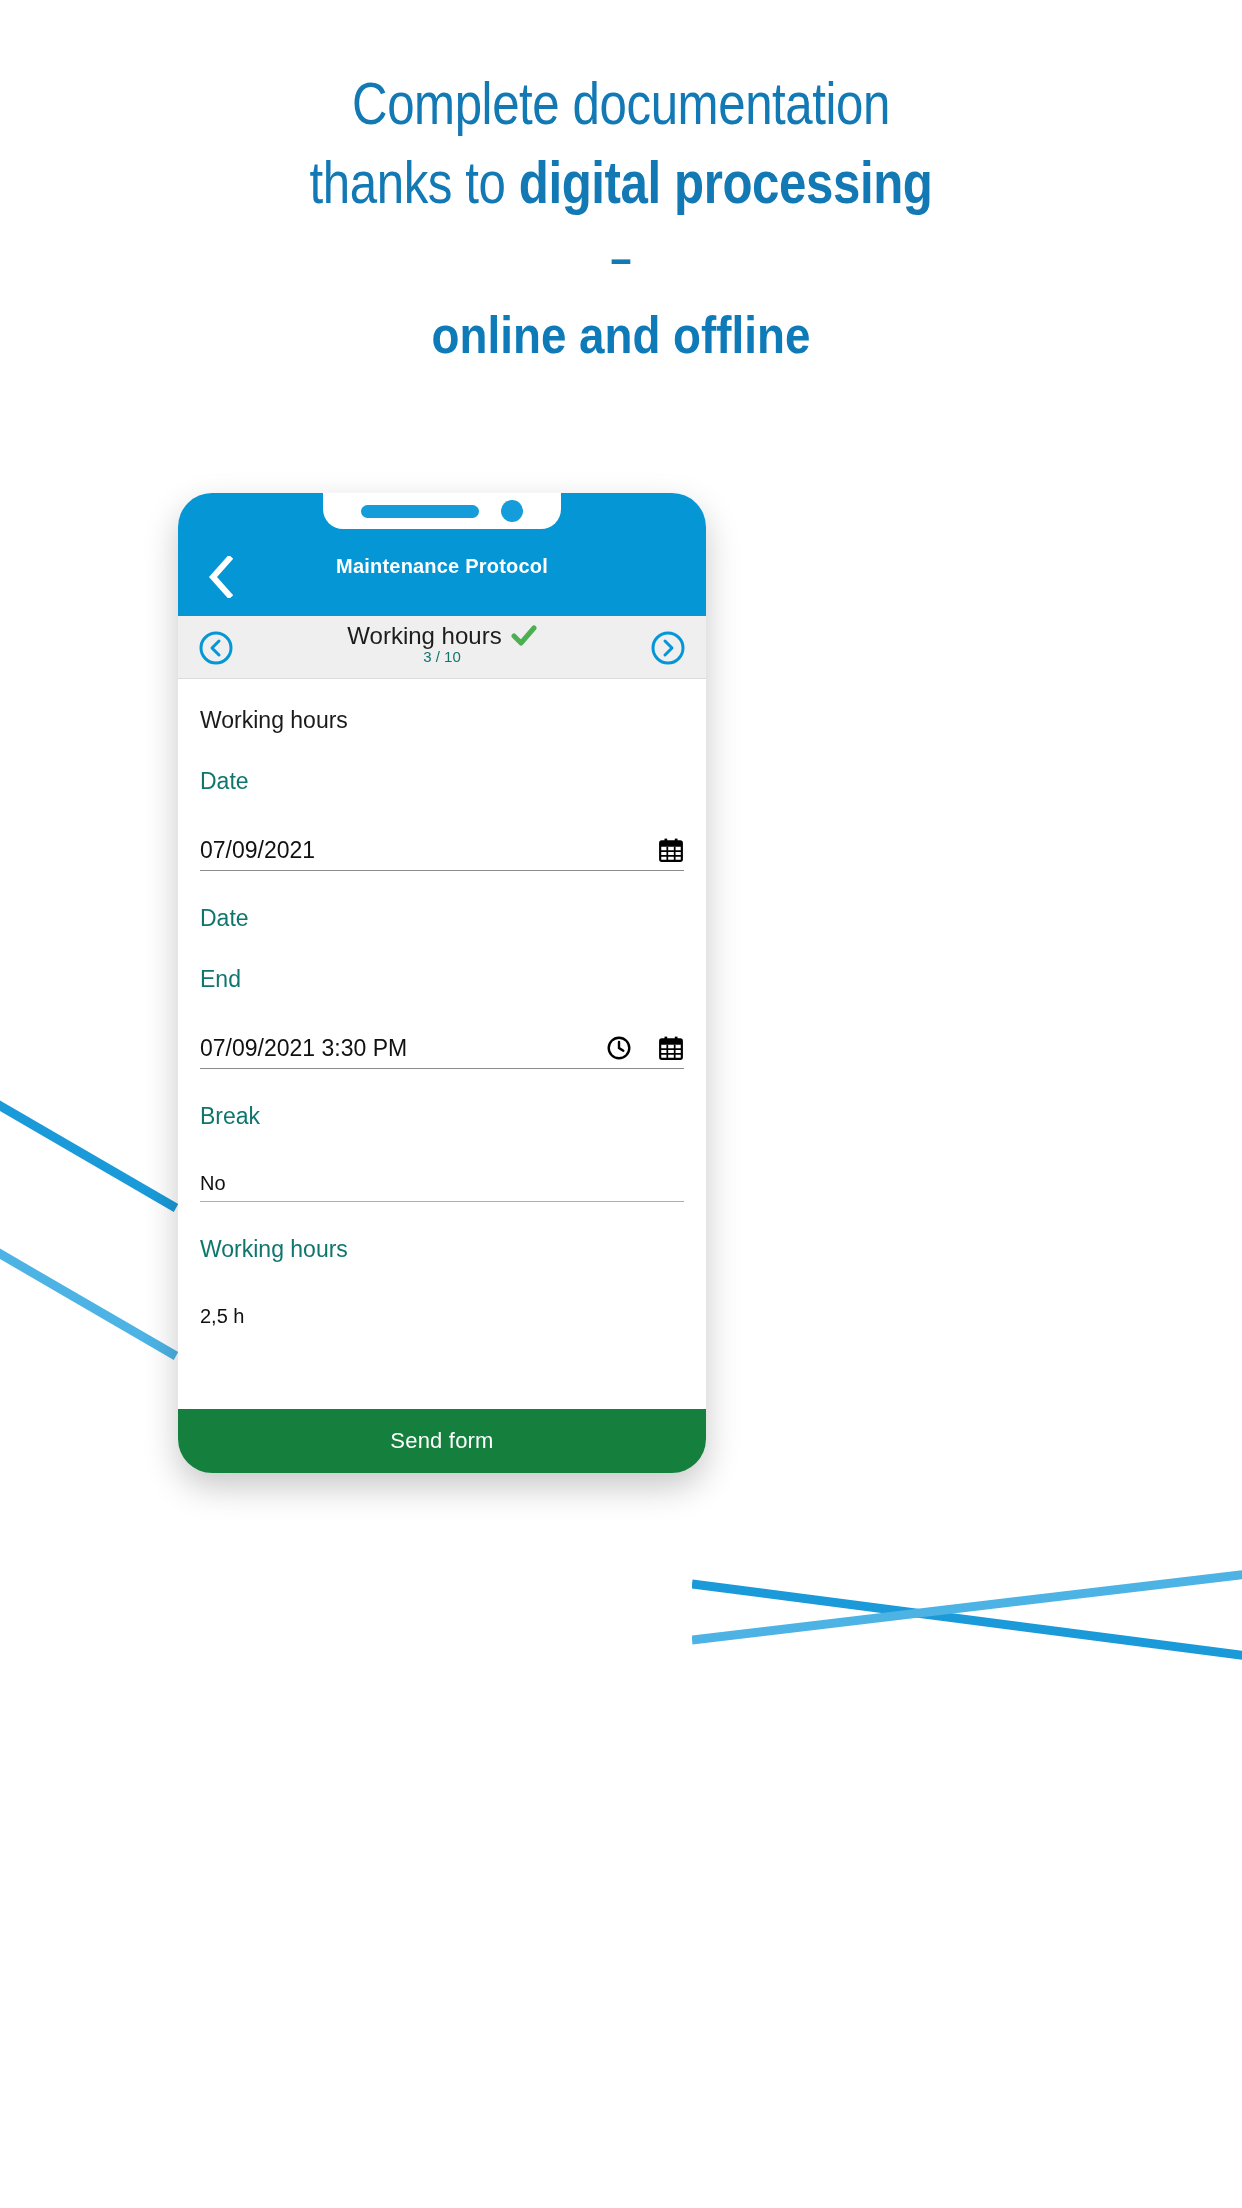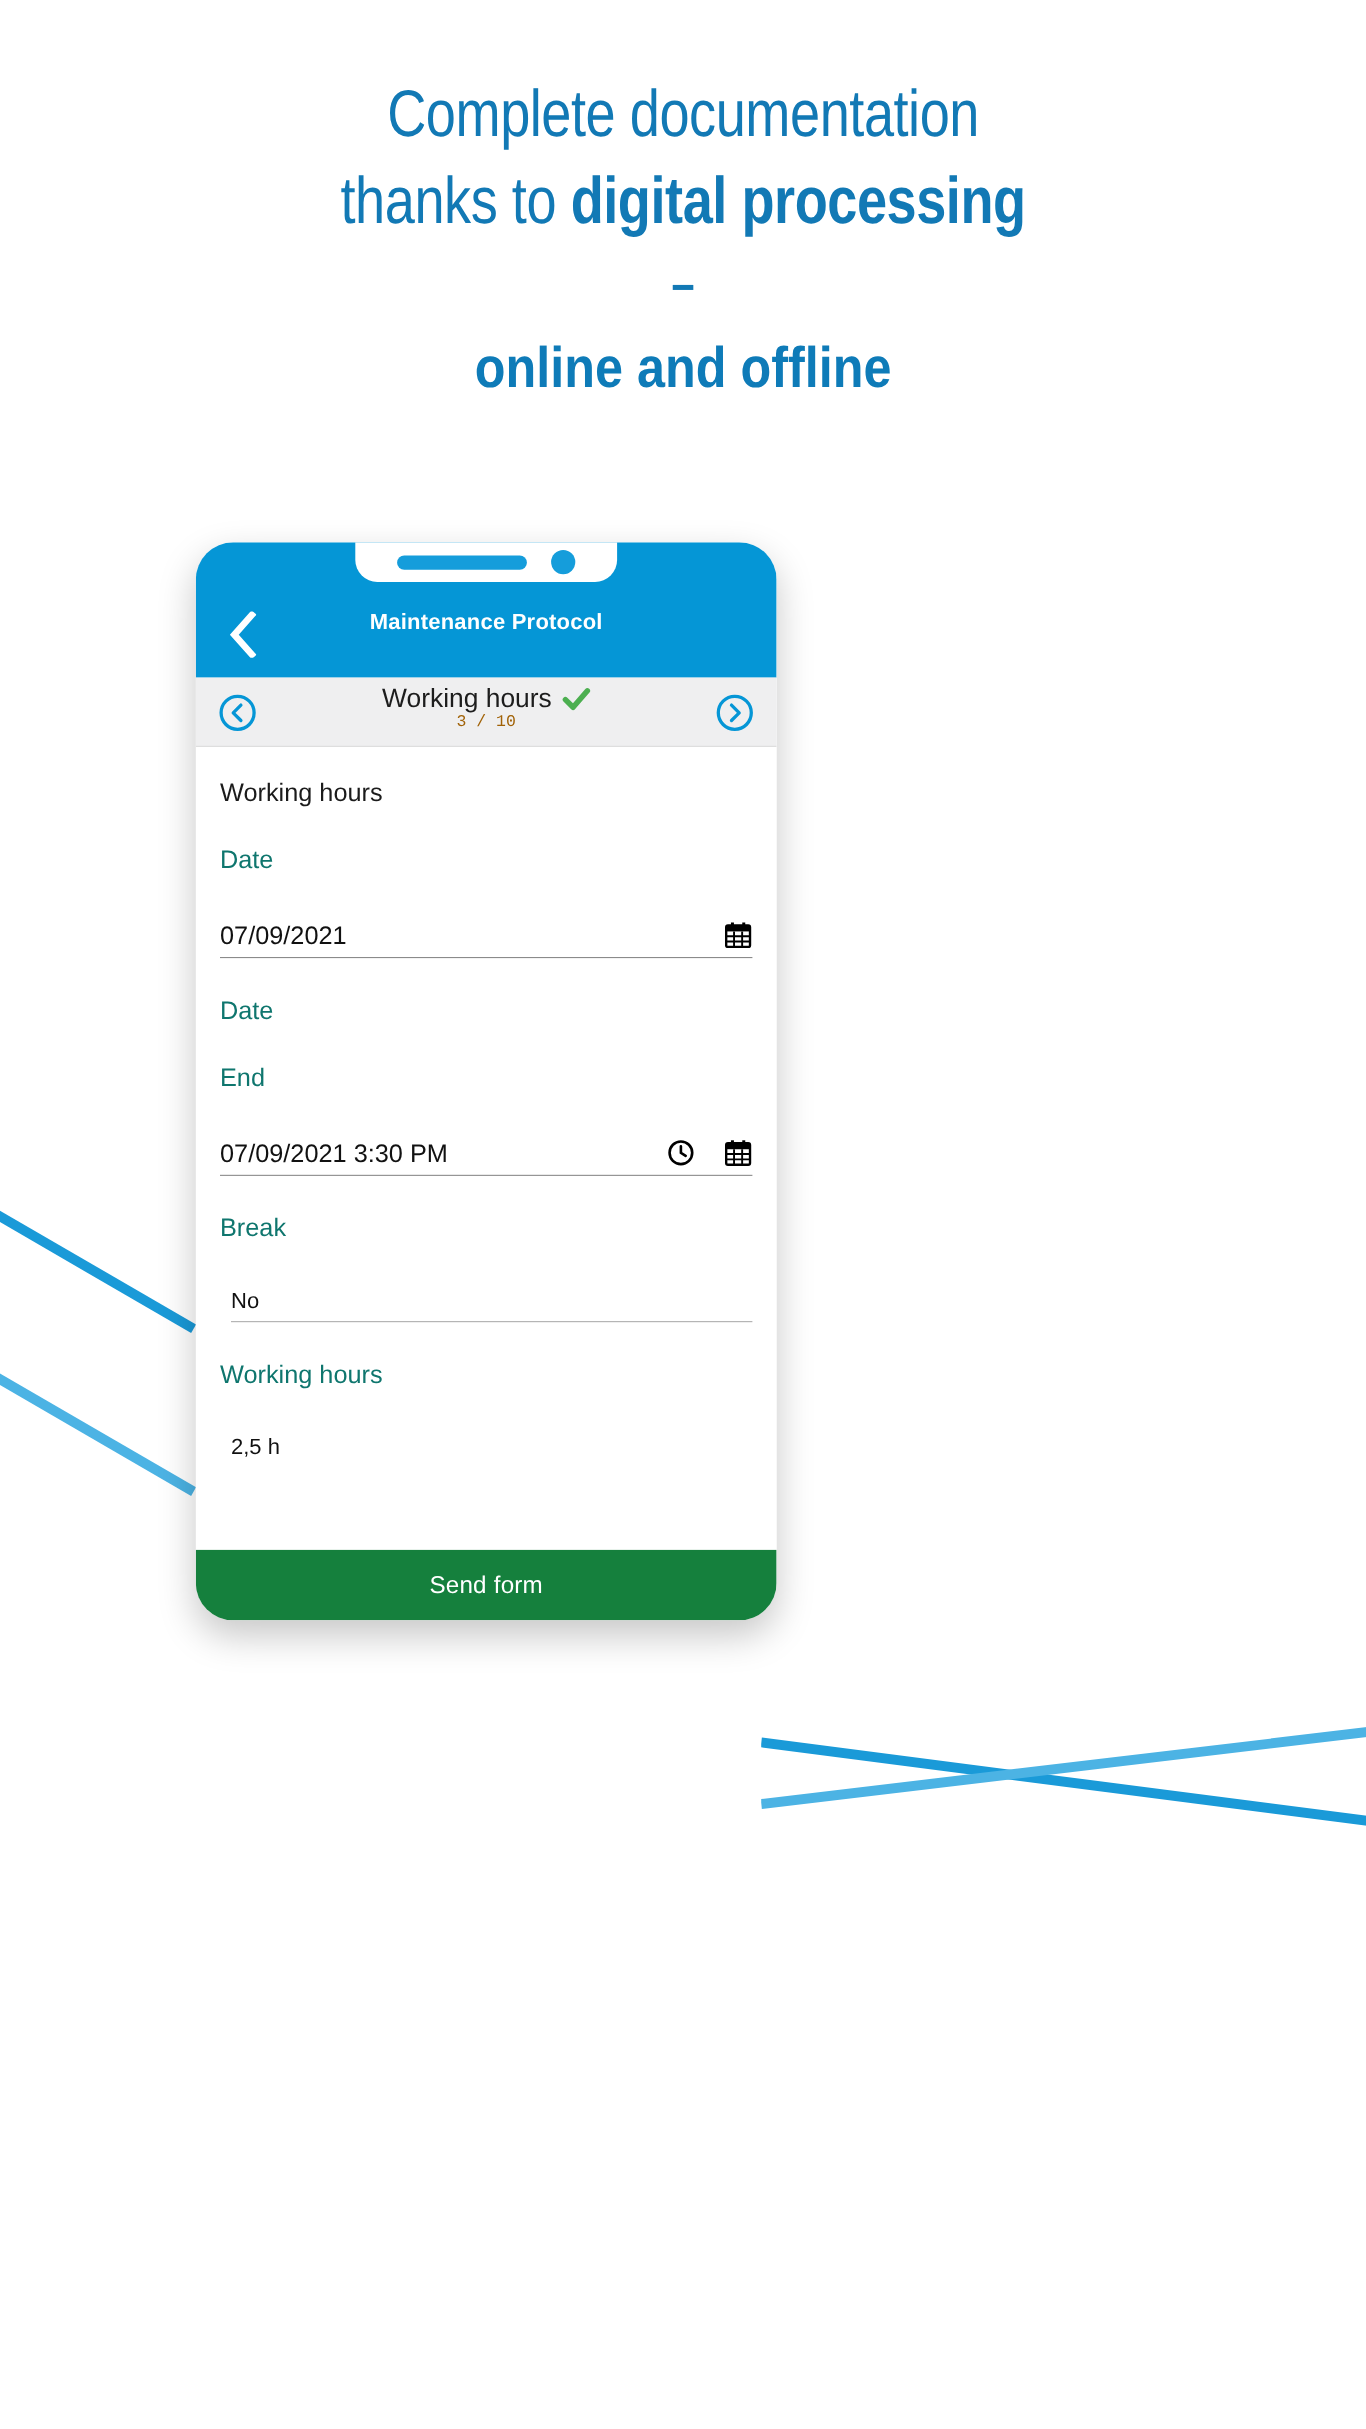--- a/index.html
+++ b/index.html
@@ -77,40 +77,40 @@
   .step-arrow { position:absolute; top:14px; width:36px; height:36px; }
   .step-arrow.left  { left:20px; }
   .step-arrow.right { right:20px; }
   .step-center {
     position:absolute; left:0; top:6px; width:528px; text-align:center;
   }
   .step-title {
     font-size:24px; color:#1d1d1d; display:inline-flex; align-items:center; gap:9px;
   }
   .step-check { display:inline-block; width:26px; height:26px; }
-  .step-count { font-size:15px; color:#a16207; margin-top:-2px;font-family:Liberation Mono, monospace; }
+  .step-count { font-size:15px; color:#0f766e; margin-top:-2px; }
 
   
   .sheet {
     position:absolute; left:0; top:186px; width:528px; height:730px;
     background:#ffffff; z-index:2; overflow:hidden;
   }
   .sec-title {
     font-size:23px; color:#1b1b1b; padding:28px 0 0 22px;
   }
   .field { padding:0 22px; }
   .field-label {
     font-size:23px; color:#0f766e; padding-top:34px;
   }
   .field-row {
     margin-top:42px;
     display:flex; align-items:flex-end; justify-content:space-between;
     border-bottom:1.4px solid #8b8b8b; padding-bottom:7px;
   }
-  .field-row.thin { border-bottom:1px solid #adadad;margin-left:10px; }
+  .field-row.thin { border-bottom:1px solid #adadad; }
   .field-value { font-size:23px; color:#111; line-height:1.1; }
   .field-value.sm { font-size:20px; }
   .field-icons { display:flex; align-items:center; gap:26px; }
   .ficon { width:26px; height:26px; display:block; }
 
   
   .sendbtn {
     position:absolute; left:0; bottom:0; width:528px; height:64px;
     background:#15803d; color:#fff; z-index:4;
     display:flex; align-items:center; justify-content:center;

